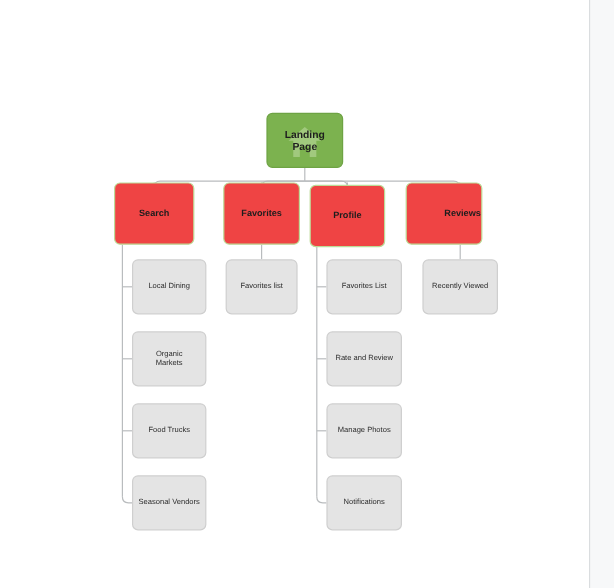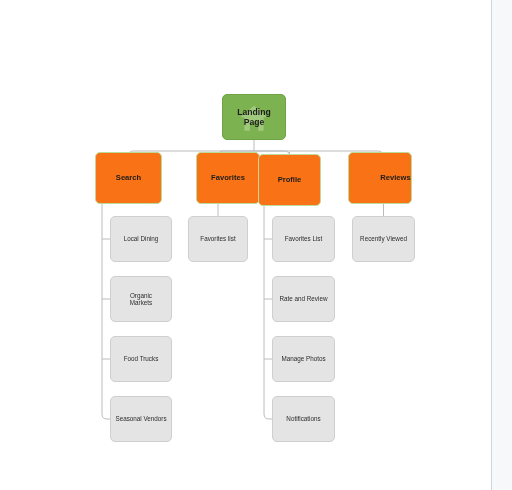--- a/index.html
+++ b/index.html
@@ -109,21 +109,21 @@
     left: 50%;
     top: 50%;
     transform: translate(-50%, -46%);
     width: 34px;
     height: 32px;
     z-index: 1;
     opacity: .40;
   }
 
   .node-section {
-    background: #f97316;
+    background: #ef4444;
     border: 1px solid #bcdb97;
   }
   .node-section .label {
     font-size: 7.6px;
     font-weight: 700;
     color: #1d1d1d;
   }
 
   .node-leaf {
     background: #e4e4e4;
@@ -165,27 +165,27 @@
         <div class="node node-root" style="left: 222px; top: 94px; width: 64px; height: 46px;">
           <svg class="home-icon" viewBox="0 0 24 24">
             <path d="M12 2.6 L1.8 11.2 h3.0 V21.4 h4.1 v-6.6 h6.2 v6.6 h4.1 V11.2 h3.0 Z" fill="#d9ecc4"></path>
           </svg>
           <span class="label">Landing
 Page</span>
         </div>
         <div class="node node-section" style="left: 95px; top: 152px; width: 67px; height: 52px;">
           <span class="label">Search</span>
         </div>
-        <div class="node node-section" style="left: 196px; top: 152px; width: 64px; height: 52px;">
+        <div class="node node-section" style="left: 186px; top: 152px; width: 64px; height: 52px;">
           <span class="label">Favorites</span>
         </div>
         <div class="node node-section" style="left: 258px; top: 154px; width: 63px; height: 52px;">
           <span class="label">Profile</span>
         </div>
-        <div class="node node-section" style="left: 348px; top: 152px; width: 64px; height: 52px; padding-left: 31px;">
+        <div class="node node-section" style="left: 338px; top: 152px; width: 64px; height: 52px; padding-left: 31px;">
           <span class="label">Reviews</span>
         </div>
         <div class="node node-leaf" style="left: 110px; top: 216px; width: 62px; height: 46px;">
           <span class="label">Local Dining</span>
         </div>
         <div class="node node-leaf" style="left: 110px; top: 276px; width: 62px; height: 46px;">
           <span class="label">Organic
 Markets</span>
         </div>
         <div class="node node-leaf" style="left: 110px; top: 336px; width: 62px; height: 46px;">

